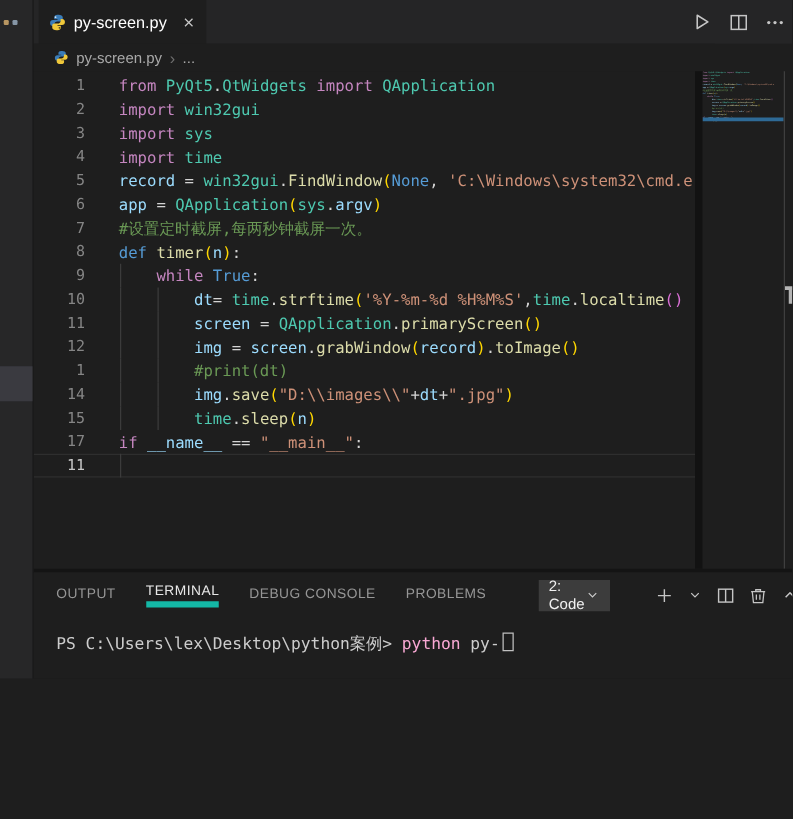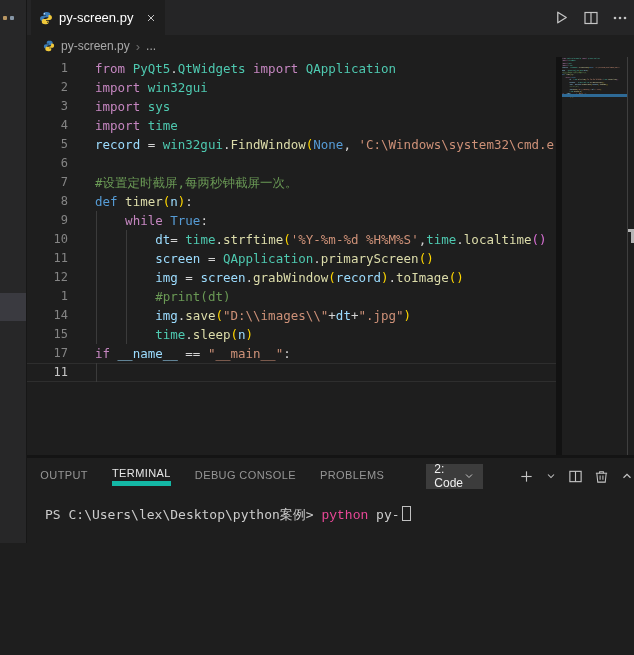--- a/index.html
+++ b/index.html
@@ -48,29 +48,29 @@
   .mrow{height:19px;line-height:19px;}
   .minimap-hl{position:absolute;left:0;top:37px;width:65px;height:3px;background:#2e6a96;}
   .ruler-line{position:absolute;left:627px;top:57px;width:1px;height:398px;background:#3f3f3f;}
   .t-mark{position:absolute;left:628px;top:229px;width:8px;height:14px;}
   .t-top{position:absolute;left:0;top:0;width:8px;height:3px;background:#b5b5b5;}
   .t-stem{position:absolute;left:3px;top:3px;width:3px;height:11px;background:#b5b5b5;}
 
   
   .panel-border{position:absolute;left:27px;top:455px;width:607px;height:3px;background:#141414;}
   .panel{position:absolute;left:27px;top:458px;width:607px;height:197px;background:#1e1e1e;}
-  .panel-header{position:relative;height:36px;display:flex;align-items:center;padding-left:18px;gap:24px;justify-content:flex-end;}
+  .panel-header{position:relative;height:36px;display:flex;align-items:center;padding-left:18px;gap:24px;}
   .ptab{font-size:11px;color:#969696;letter-spacing:.4px;cursor:pointer;white-space:nowrap;padding-bottom:2px;border-bottom:1px solid transparent;}
   .ptab.active{color:#e7e7e7;border-bottom:5px solid #14b8a6;}
   .tselect{margin-left:18px;width:110px;height:25px;background:#3c3c3c;color:#f0f0f0;font-size:12px;
            display:flex;align-items:center;justify-content:space-between;padding:0 8px;box-sizing:border-box;cursor:pointer;}
   .panel-icons{display:flex;align-items:center;gap:11px;margin-left:12px;}
   .terminal{position:absolute;left:18px;top:48px;font-family:"DejaVu Sans Mono",monospace;font-size:13px;
             line-height:18px;color:#cccccc;white-space:pre;}
-  .t-cmd{color:#ec4899;font-family:Liberation Mono, monospace;}
+  .t-cmd{color:#f9a8d4;}
   .t-cursor{display:inline-block;width:7px;height:13px;border:1px solid #c0c0c0;vertical-align:-2px;margin-left:2px;}
 
   
   .ibeam{position:absolute;left:566px;top:631px;width:11px;height:21px;pointer-events:none;}
   .ibeam .bar{position:absolute;left:1px;width:9px;height:2px;background:#dcdcdc;box-shadow:0 0 1px #000;}
   .ibeam .bar.b{bottom:0;}
   .ibeam .stem{position:absolute;left:4px;top:1px;width:2px;height:19px;background:#dcdcdc;box-shadow:0 0 1px #000;}
 </style>
 <style>.tk-kw{color:#C586C0}.tk-kw2{color:#569CD6}.tk-typ{color:#4EC9B0}.tk-fn{color:#DCDCAA}.tk-var{color:#9CDCFE}.tk-str{color:#CE9178}.tk-com{color:#6A9955}.tk-pun{color:#D4D4D4}.tk-num{color:#B5CEA8}.tk-b1{color:#FFD700}.tk-b2{color:#DA70D6}.tk-b1x{color:#FFD700}</style></head>
 <body>
@@ -135,21 +135,21 @@
     <span>...</span>
   </div>
 
   <div class="editor">
     <div id="code-lines">
         <div class="code-row"><span class="ln">1</span><span class="code-text"><span class="tk-kw">from </span><span class="tk-typ">PyQt5</span><span class="tk-pun">.</span><span class="tk-typ">QtWidgets</span><span class="tk-kw"> import </span><span class="tk-typ">QApplication</span></span></div>
         <div class="code-row"><span class="ln">2</span><span class="code-text"><span class="tk-kw">import </span><span class="tk-typ">win32gui</span></span></div>
         <div class="code-row"><span class="ln">3</span><span class="code-text"><span class="tk-kw">import </span><span class="tk-typ">sys</span></span></div>
         <div class="code-row"><span class="ln">4</span><span class="code-text"><span class="tk-kw">import </span><span class="tk-typ">time</span></span></div>
         <div class="code-row"><span class="ln">5</span><span class="code-text"><span class="tk-var">record</span><span class="tk-pun"> = </span><span class="tk-typ">win32gui</span><span class="tk-pun">.</span><span class="tk-fn">FindWindow</span><span class="tk-b1">(</span><span class="tk-kw2">None</span><span class="tk-pun">, </span><span class="tk-str">'C:\Windows\system32\cmd.e</span></span></div>
-        <div class="code-row"><span class="ln">6</span></div>
+        <div class="code-row"><span class="ln">6</span><span class="code-text"><span class="tk-var">app</span><span class="tk-pun"> = </span><span class="tk-typ">QApplication</span><span class="tk-b1">(</span><span class="tk-typ">sys</span><span class="tk-pun">.</span><span class="tk-var">argv</span><span class="tk-b1">)</span></span></div>
         <div class="code-row"><span class="ln">7</span><span class="code-text"><span class="tk-com">#设置定时截屏,每两秒钟截屏一次。</span></span></div>
         <div class="code-row"><span class="ln">8</span><span class="code-text"><span class="tk-kw2">def </span><span class="tk-fn">timer</span><span class="tk-b1">(</span><span class="tk-var">n</span><span class="tk-b1">)</span><span class="tk-pun">:</span></span></div>
         <div class="code-row"><span class="guide" style="left: 68.5px;"></span><span class="ln">9</span><span class="code-text"><span class="tk-pun">    </span><span class="tk-kw">while </span><span class="tk-kw2">True</span><span class="tk-pun">:</span></span></div>
         <div class="code-row"><span class="guide" style="left: 68.5px;"></span><span class="guide" style="left: 98.62px;"></span><span class="ln">10</span><span class="code-text"><span class="tk-pun">        </span><span class="tk-var">dt</span><span class="tk-pun">= </span><span class="tk-typ">time</span><span class="tk-pun">.</span><span class="tk-fn">strftime</span><span class="tk-b1">(</span><span class="tk-str">'%Y-%m-%d %H%M%S'</span><span class="tk-pun">,</span><span class="tk-typ">time</span><span class="tk-pun">.</span><span class="tk-fn">localtime</span><span class="tk-b2">()</span></span></div>
         <div class="code-row"><span class="guide" style="left: 68.5px;"></span><span class="guide" style="left: 98.62px;"></span><span class="ln">11</span><span class="code-text"><span class="tk-pun">        </span><span class="tk-var">screen</span><span class="tk-pun"> = </span><span class="tk-typ">QApplication</span><span class="tk-pun">.</span><span class="tk-fn">primaryScreen</span><span class="tk-b1">()</span></span></div>
         <div class="code-row"><span class="guide" style="left: 68.5px;"></span><span class="guide" style="left: 98.62px;"></span><span class="ln">12</span><span class="code-text"><span class="tk-pun">        </span><span class="tk-var">img</span><span class="tk-pun"> = </span><span class="tk-var">screen</span><span class="tk-pun">.</span><span class="tk-fn">grabWindow</span><span class="tk-b1">(</span><span class="tk-var">record</span><span class="tk-b1">)</span><span class="tk-pun">.</span><span class="tk-fn">toImage</span><span class="tk-b1">()</span></span></div>
         <div class="code-row"><span class="guide" style="left: 68.5px;"></span><span class="guide" style="left: 98.62px;"></span><span class="ln">1</span><span class="code-text"><span class="tk-com">        #print(dt)</span></span></div>
         <div class="code-row"><span class="guide" style="left: 68.5px;"></span><span class="guide" style="left: 98.62px;"></span><span class="ln">14</span><span class="code-text"><span class="tk-pun">        </span><span class="tk-var">img</span><span class="tk-pun">.</span><span class="tk-fn">save</span><span class="tk-b1">(</span><span class="tk-str">"D:\\images\\"</span><span class="tk-pun">+</span><span class="tk-var">dt</span><span class="tk-pun">+</span><span class="tk-str">".jpg"</span><span class="tk-b1">)</span></span></div>
         <div class="code-row"><span class="guide" style="left: 68.5px;"></span><span class="guide" style="left: 98.62px;"></span><span class="ln">15</span><span class="code-text"><span class="tk-pun">        </span><span class="tk-typ">time</span><span class="tk-pun">.</span><span class="tk-fn">sleep</span><span class="tk-b1">(</span><span class="tk-var">n</span><span class="tk-b1">)</span></span></div>
         <div class="code-row"><span class="ln">17</span><span class="code-text"><span class="tk-kw">if </span><span class="tk-var">__name__</span><span class="tk-pun"> == </span><span class="tk-str">"__main__"</span><span class="tk-pun">:</span></span></div>

